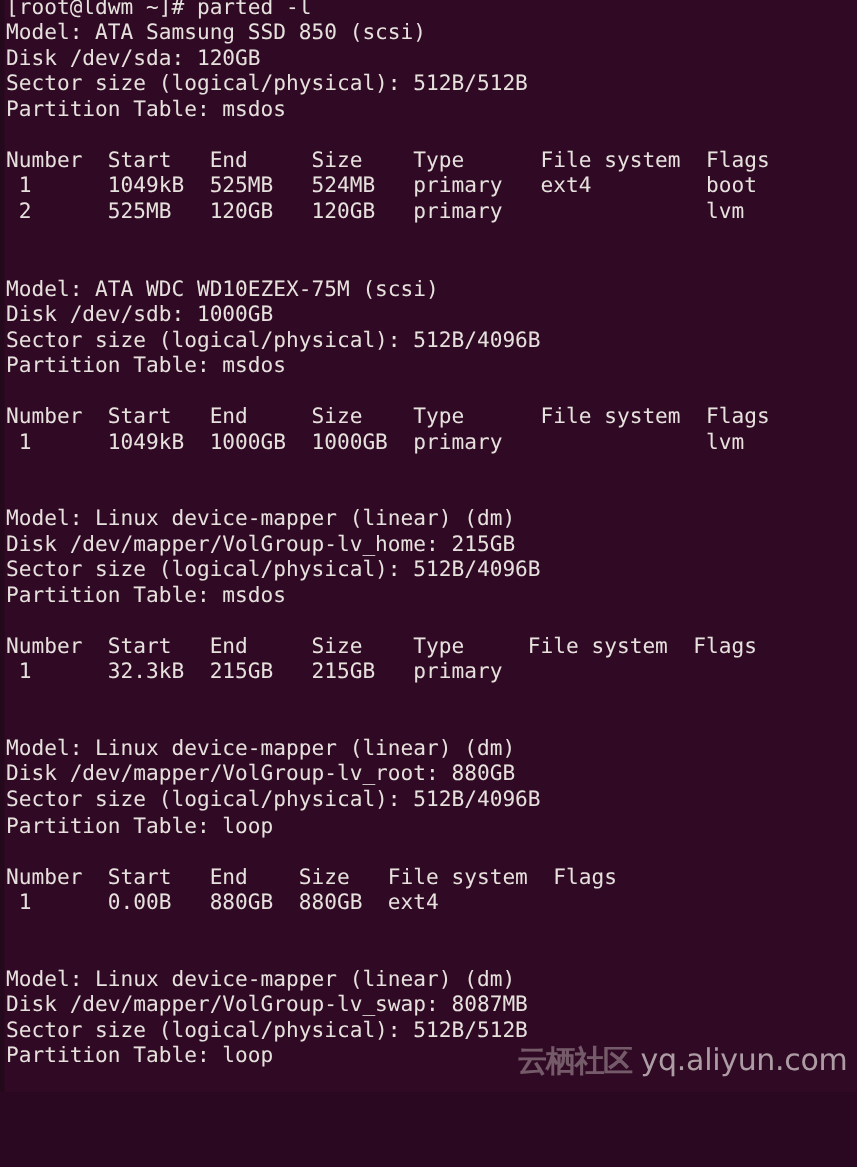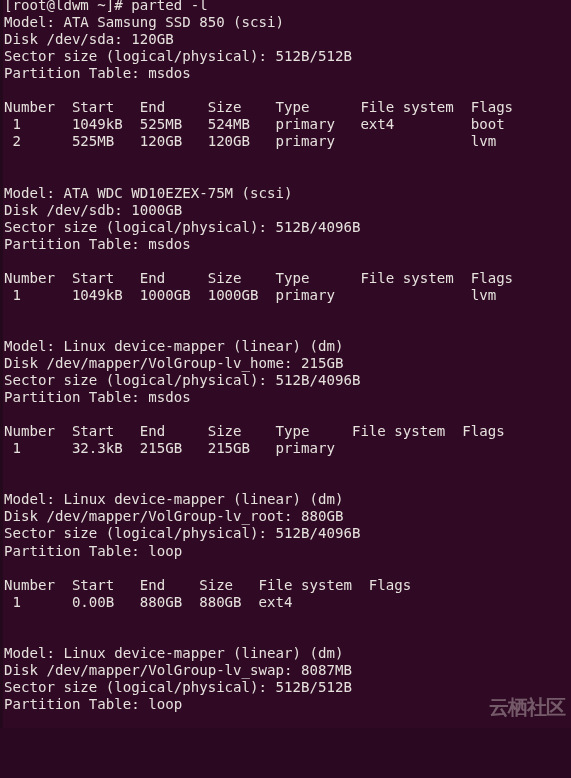--- a/index.html
+++ b/index.html
@@ -71,14 +71,15 @@
   }
 </style>
 </head>
 <body>
 
 <div id="terminal" style="background: rgb(48, 10, 36); border-left-color: rgb(36, 8, 28);">
   <div id="screen" style="color: rgb(230, 225, 221);"><div class="line">[root@ldwm ~]# parted -l</div><div class="line">Model: ATA Samsung SSD 850 (scsi)</div><div class="line">Disk /dev/sda: 120GB</div><div class="line">Sector size (logical/physical): 512B/512B</div><div class="line">Partition Table: msdos</div><div class="line blank">&nbsp;</div><div class="line">Number  Start   End     Size    Type      File system  Flags</div><div class="line"> 1      1049kB  525MB   524MB   primary   ext4         boot</div><div class="line"> 2      525MB   120GB   120GB   primary                lvm</div><div class="line blank">&nbsp;</div><div class="line blank">&nbsp;</div><div class="line">Model: ATA WDC WD10EZEX-75M (scsi)</div><div class="line">Disk /dev/sdb: 1000GB</div><div class="line">Sector size (logical/physical): 512B/4096B</div><div class="line">Partition Table: msdos</div><div class="line blank">&nbsp;</div><div class="line">Number  Start   End     Size    Type      File system  Flags</div><div class="line"> 1      1049kB  1000GB  1000GB  primary                lvm</div><div class="line blank">&nbsp;</div><div class="line blank">&nbsp;</div><div class="line">Model: Linux device-mapper (linear) (dm)</div><div class="line">Disk /dev/mapper/VolGroup-lv_home: 215GB</div><div class="line">Sector size (logical/physical): 512B/4096B</div><div class="line">Partition Table: msdos</div><div class="line blank">&nbsp;</div><div class="line">Number  Start   End     Size    Type     File system  Flags</div><div class="line"> 1      32.3kB  215GB   215GB   primary</div><div class="line blank">&nbsp;</div><div class="line blank">&nbsp;</div><div class="line">Model: Linux device-mapper (linear) (dm)</div><div class="line">Disk /dev/mapper/VolGroup-lv_root: 880GB</div><div class="line">Sector size (logical/physical): 512B/4096B</div><div class="line">Partition Table: loop</div><div class="line blank">&nbsp;</div><div class="line">Number  Start   End    Size   File system  Flags</div><div class="line"> 1      0.00B   880GB  880GB  ext4</div><div class="line blank">&nbsp;</div><div class="line blank">&nbsp;</div><div class="line">Model: Linux device-mapper (linear) (dm)</div><div class="line">Disk /dev/mapper/VolGroup-lv_swap: 8087MB</div><div class="line">Sector size (logical/physical): 512B/512B</div><div class="line">Partition Table: loop</div><div class="line blank">&nbsp;</div><div class="line">Number  Start   End     Size    File system     Flags</div><div class="line"> 1      0.00B   8087MB  8087MB  linux-swap(v1)</div></div>
 
   <div id="watermark">
     <span class="cjk">云栖社区</span>
+    <span class="url">yq.aliyun.com</span>
   </div>
 </div>
 
 </body></html>

